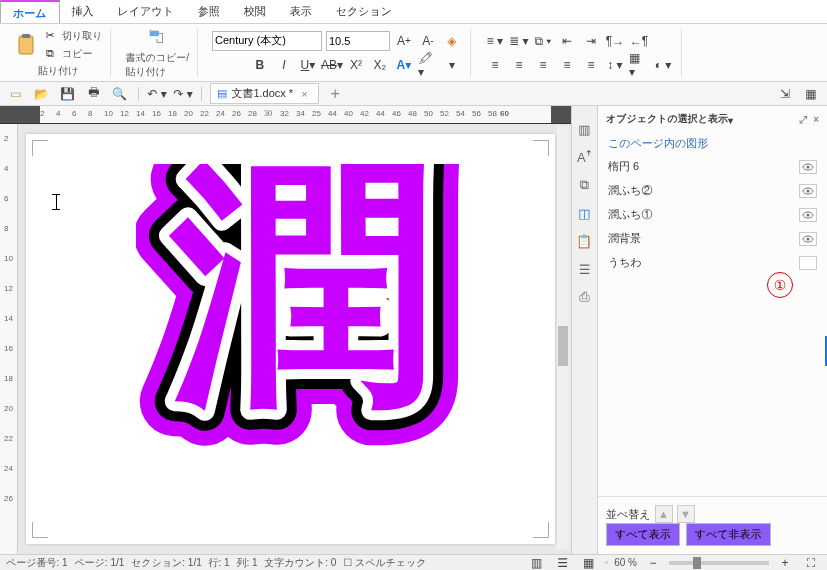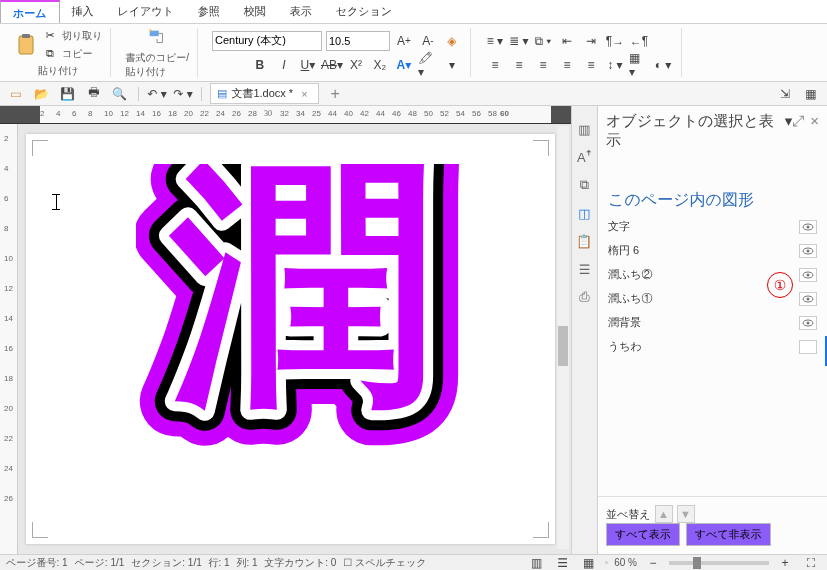--- a/index.html
+++ b/index.html
@@ -57,23 +57,23 @@
 .art { position: absolute; top: 30px; left: 110px; }
 .art svg { width: 330px; height: 330px; }
 
 
 .sidetb { width: 26px; background: #f0f0f0; border-left: 1px solid #d0d0d0; display: flex; flex-direction: column; align-items: center; gap: 10px; padding-top: 14px; }
 .sidetb .it { width: 18px; height: 18px; font-size: 13px; color: #666; cursor: pointer; display: flex; align-items: center; justify-content: center; }
 .sidetb .it.active { color: #1a73e8; }
 
 
 .panel { width: 230px; background: #fcfcfc; border-left: 1px solid #d0d0d0; display: flex; flex-direction: column; }
-.panel-hd { display: flex; align-items: flex-start; padding: 6px 8px; font-size: 15px; color: #444; }
+.panel-hd { display: flex; align-items: flex-end; padding: 6px 8px; font-size: 10px; color: #444; font-weight: bold; }
 .panel-hd .ctl { margin-left: auto; display: flex; gap: 6px; color: #888; }
-.panel-sub { padding: 4px 10px; color: #2a6ab8; font-size: 16px; margin-top: 30px; }
+.panel-sub { padding: 4px 10px; color: #2a6ab8; font-size: 11px; }
 .obj-list { flex: 1; padding: 0 8px; }
 .obj-row { display: flex; align-items: center; padding: 4px 2px; font-size: 11px; color: #333; border-bottom: 1px solid transparent; }
 .obj-row .eye { margin-left: auto; width: 18px; height: 14px; border: 1px solid #ccc; background: #fff; display: flex; align-items: center; justify-content: center; font-size: 10px; color: #777; }
 .panel-ft { padding: 8px; display: flex; flex-direction: column; border-top: 1px solid #e0e0e0; }
 .panel-ft .srt { display: flex; align-items: center; gap: 4px; font-size: 11px; }
 .panel-ft .pbtn { border: 1px solid #bbb; background: #8b5cf6; padding: 3px 8px; font-size: 11px; cursor: pointer; }
 .panel-ft .btns { display: flex; gap: 6px; }
 .upd { width: 18px; height: 18px; border: 1px solid #ccc; background: #f0f0f0; display: inline-flex; align-items: center; justify-content: center; color: #aaa; }
 
 .annot { position: absolute; right: 34px; top: 166px; width: 26px; height: 26px; border: 1.5px solid #d00; border-radius: 50%; color: #d00; display: flex; align-items: center; justify-content: center; font-size: 14px; }
@@ -293,29 +293,20 @@
       <span>オブジェクトの選択と表示</span>
         <span> ▾</span>
       <div class="ctl">
         <span>⤢</span>
         <span>×</span>
       </div>
     </div>
     <div class="panel-sub">このページ内の図形</div>
     <div class="obj-list" id="objlist">
         <div class="obj-row">
-          <span>文字</span>
-          <span class="eye">
-            <svg width="12" height="8" viewBox="0 0 12 8">
-              <ellipse cx="6" cy="4" rx="5" ry="3" fill="none" stroke="#777"></ellipse>
-              <circle cx="6" cy="4" r="1.5" fill="#777"></circle>
-            </svg>
-          </span>
-        </div>
-        <div class="obj-row">
           <span>楕円 6</span>
           <span class="eye">
             <svg width="12" height="8" viewBox="0 0 12 8">
               <ellipse cx="6" cy="4" rx="5" ry="3" fill="none" stroke="#777"></ellipse>
               <circle cx="6" cy="4" r="1.5" fill="#777"></circle>
             </svg>
           </span>
         </div>
         <div class="obj-row">
           <span>潤ふち②</span>

